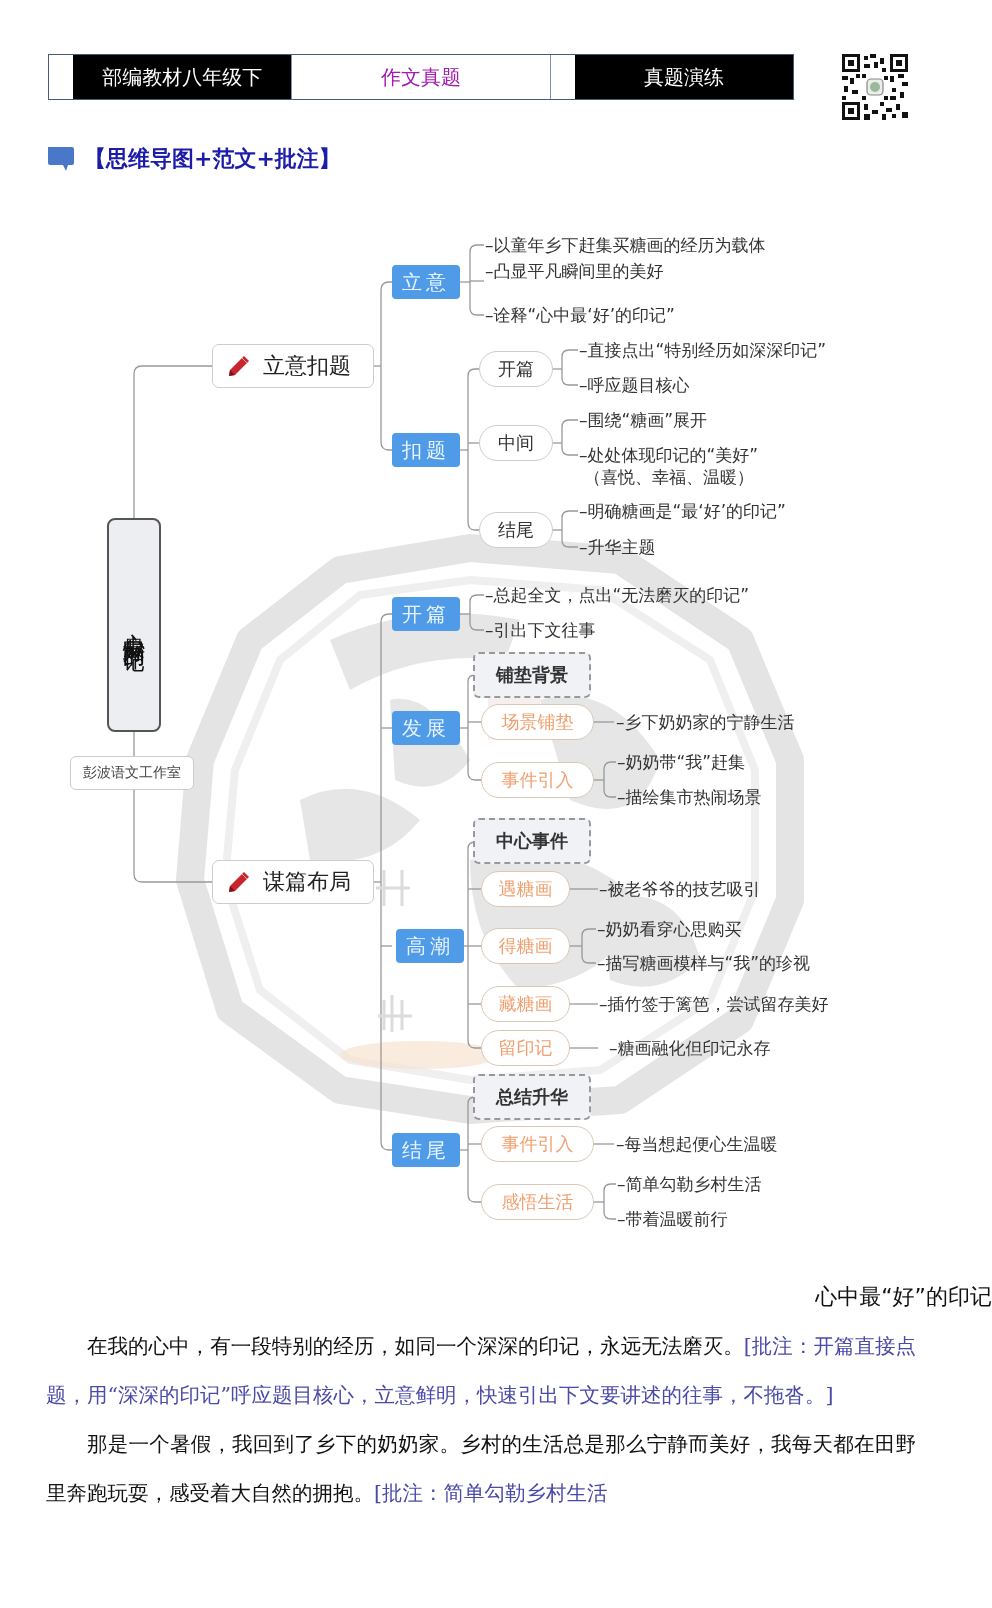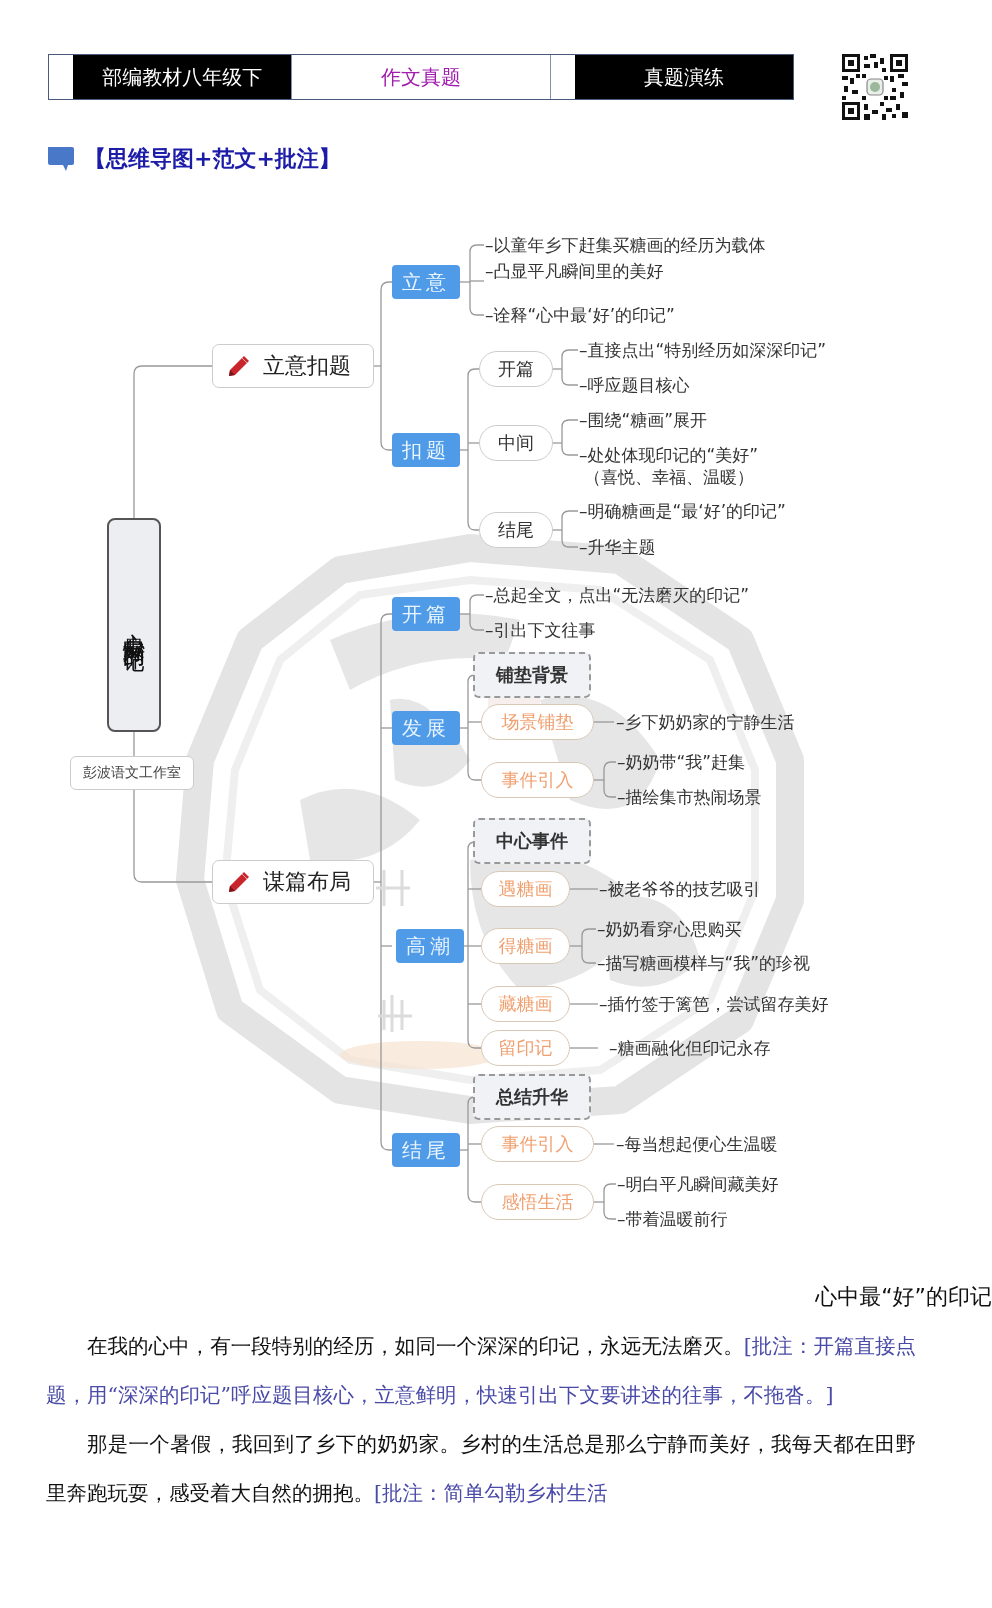--- a/index.html
+++ b/index.html
@@ -285,21 +285,21 @@
   <div class="pill orange" style="left:481px; top:986px; width:89px;">藏糖画</div>
   <div class="leaf" style="left:599px; top:993px;">–插竹签于篱笆，尝试留存美好</div>
   <div class="pill orange" style="left:481px; top:1030px; width:89px;">留印记</div>
   <div class="leaf" style="left:599px; top:1037px;margin-left:10px;">–糖画融化但印记永存</div>
 
   <div class="blue-node" style="left:392px; top:1133px;">结尾</div>
   <div class="dashed" style="left:473px; top:1074px;">总结升华</div>
   <div class="pill orange" style="left:481px; top:1126px; width:113px;">事件引入</div>
   <div class="leaf" style="left:616px; top:1133px;">–每当想起便心生温暖</div>
   <div class="pill orange" style="left:481px; top:1184px; width:113px;">感悟生活</div>
-  <div class="leaf" style="left:617px; top:1173px;">–明白平凡瞬间藏美好</div>
+  <div class="leaf" style="left:617px; top:1173px;">–简单勾勒乡村生活</div>
   <div class="leaf" style="left:617px; top:1208px;">–带着温暖前行</div>
 </div>
 
 <div class="essay-title">心中最“好”的印记</div>
 <div class="essay">
   <p><span>在我的心中，有一段特别的经历，如同一个深深的印记，永远无法磨灭。</span><span class="note">[批注：开篇直接点题，用“深深的印记”呼应题目核心，立意鲜明，快速引出下文要讲述的往事，不拖沓。]</span></p>
   <p><span>那是一个暑假，我回到了乡下的奶奶家。乡村的生活总是那么宁静而美好，我每天都在田野里奔跑玩耍，感受着大自然的拥抱。</span><span class="note">[批注：简单勾勒乡村生活</span></p>
 </div>
 
 </body></html>

